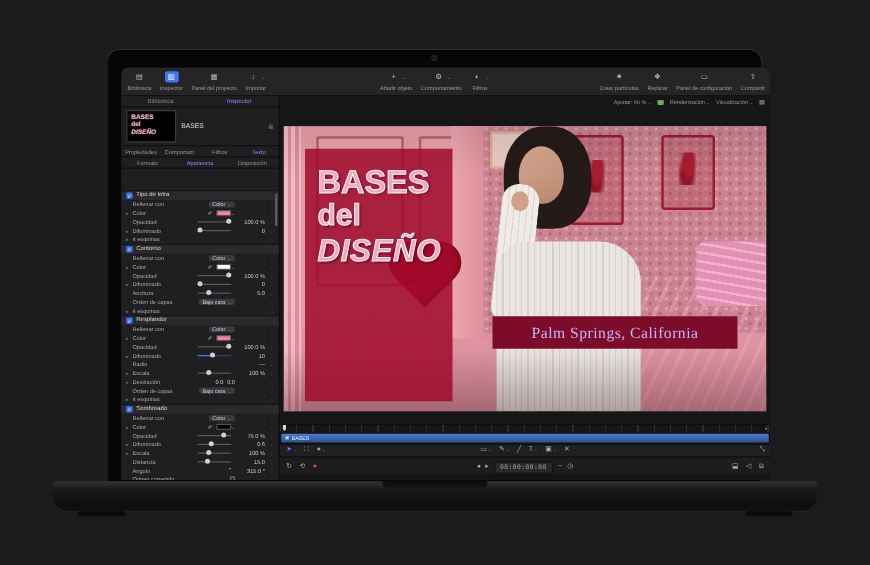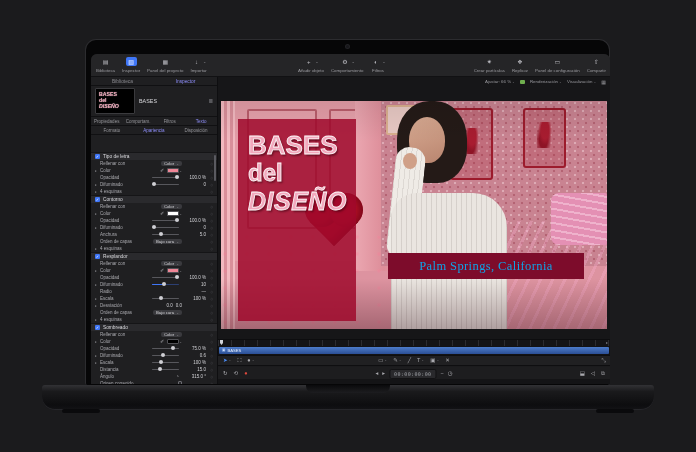--- a/index.html
+++ b/index.html
@@ -5,21 +5,21 @@
   html,body{margin:0;padding:0;background:#1b1b1d;}
   *{box-sizing:border-box;font-family:"Liberation Sans",sans-serif;}
   #stage{position:relative;width:696px;height:452px;background:#1b1b1d;overflow:hidden;}
 
   
   #screen{position:absolute;left:85px;top:39px;width:525px;height:346px;
     background:#060607;border:1px solid #2c2c2f;border-bottom:none;
     border-radius:11px 11px 2px 2px;}
   #camera{position:absolute;left:50%;top:5px;width:3px;height:3px;margin-left:-1.5px;
     border-radius:50%;background:#17171a;box-shadow:0 0 0 1px #222226;}
-  #content{position:absolute;left:5px;top:14px;width:519px;height:330px;
+  #content{position:absolute;left:11px;top:14px;width:519px;height:330px;
     background:#1d1d1f;border-radius:6px 6px 0 0;overflow:hidden;}
   #base{position:absolute;left:42px;top:385px;width:612px;height:25px;
     background:linear-gradient(#323235,#1a1a1c 26%,#0d0d0f 80%,#131316);
     border-radius:3px 3px 13px 13px;box-shadow:inset 0 -1px 0 #26262a;}
   #notch{position:absolute;left:50%;top:0;width:84px;height:8px;transform:translateX(-50%);
     background:linear-gradient(#0a0a0c,#1d1d20);border-radius:0 0 7px 7px;}
   .foot{position:absolute;top:409px;width:38px;height:4px;border-radius:2px;background:#0a0a0c;}
   #foot-l{left:62px;} #foot-r{left:596px;}
 
   
@@ -133,21 +133,21 @@
   #photo-vignette{left:0;top:0;width:100%;height:100%;
     background:linear-gradient(rgba(0,0,0,.08),transparent 18%,transparent 78%,rgba(40,0,12,.30));}
   #title-card{left:17px;top:18px;width:118px;height:202px;background:rgba(158,8,43,.84);
     padding:12px 0 0 10px;}
   .title-line{font-weight:bold;color:#f2a9bd;line-height:1.12;
     -webkit-text-stroke:0.8px rgba(255,255,255,.95);
     text-shadow:1.5px 1.5px 2px rgba(60,0,15,.55);}
   #tl-0{font-size:26px;} #tl-1{font-size:24px;} #tl-2{font-size:25px;font-style:italic;letter-spacing:.5px;}
   #caption{left:167px;top:152px;width:196px;height:26px;background:#7d0c2b;
     display:flex;align-items:center;justify-content:center;}
-  #caption span{font-family:"Liberation Serif",serif;font-size:12.5px;color:#0ea5e9;letter-spacing:.4px;}
+  #caption span{font-family:"Liberation Serif",serif;font-size:12.5px;color:#c4b5fd;letter-spacing:.4px;}
 
   
   #timeline{position:absolute;left:127px;right:0;bottom:0;height:45px;background:#1b1b1d;
     border-top:1px solid #0d0d0f;}
   #ruler{position:absolute;left:0;top:0;right:0;height:6px;background:#141416;
     background-image:repeating-linear-gradient(90deg,#2c2c30 0 1px,transparent 1px 13px);}
   #playhead{position:absolute;left:2px;top:0;width:3px;height:5px;background:#cfd2d8;
     clip-path:polygon(0 0,100% 0,100% 60%,50% 100%,0 60%);}
   #ruler-end{position:absolute;right:2px;top:0;font-size:4px;color:#7a7a80;line-height:6px;}
   #layer-track{position:absolute;left:0;top:6px;right:0;height:9px;background:#121214;}

